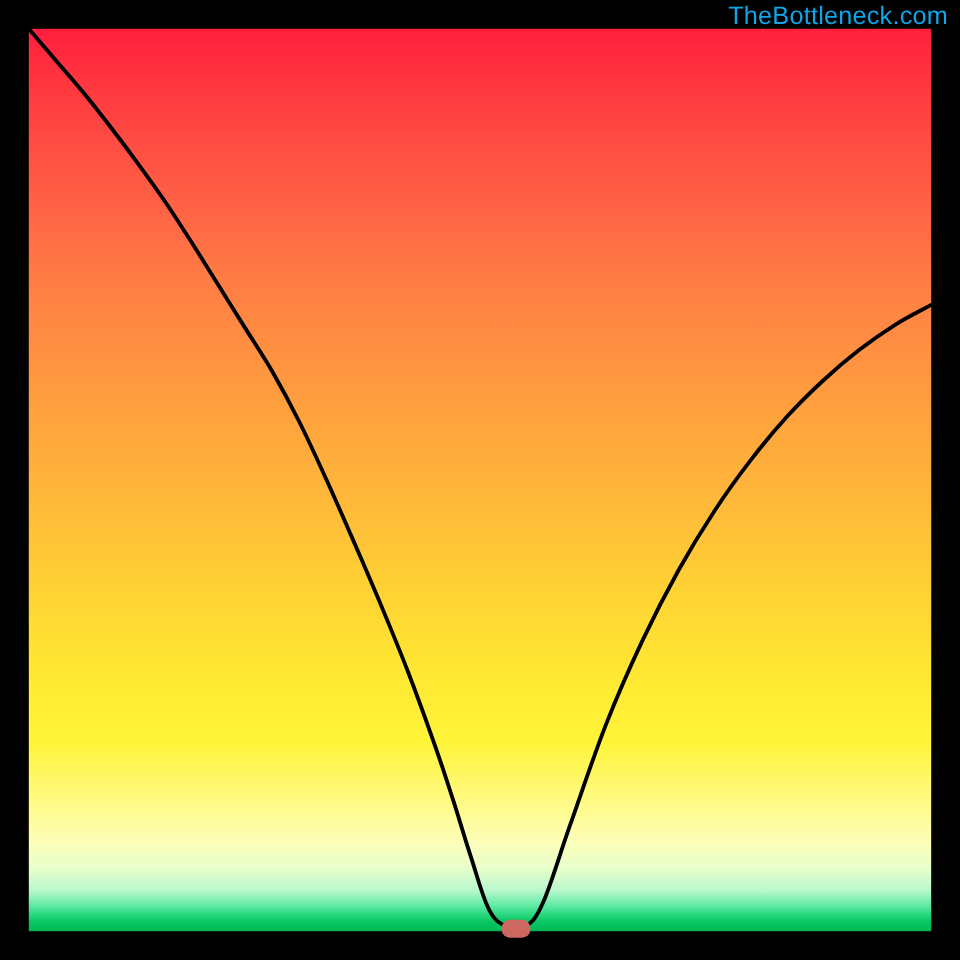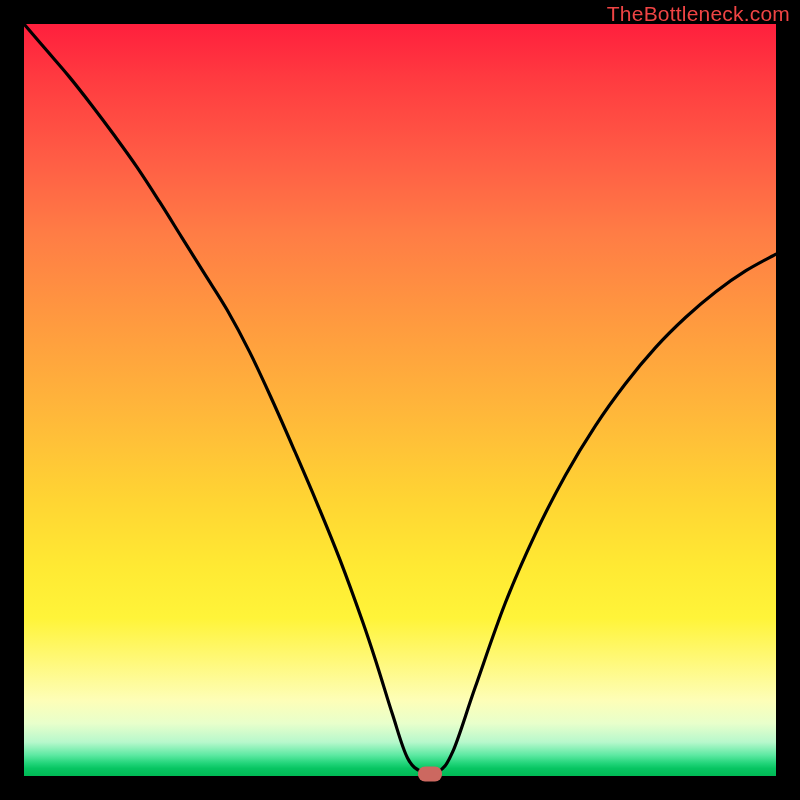--- a/index.html
+++ b/index.html
@@ -42,21 +42,21 @@
       #5ee9a3 97.2%,
       #22d57a 98.3%,
       #07c562 99%,
       #00b955 100%
     );
   }
   .watermark {
     position: absolute;
     top: 2px;
     right: 10px;
-    color: #ef4444;
+    color: #0ea5e9;
     font-size: 21px;
     letter-spacing: 0.2px;
     font-weight: 400;
     user-select: none;
   }
   svg.curve {
     position: absolute;
     left: 0;
     top: 0;
     width: 752px;

